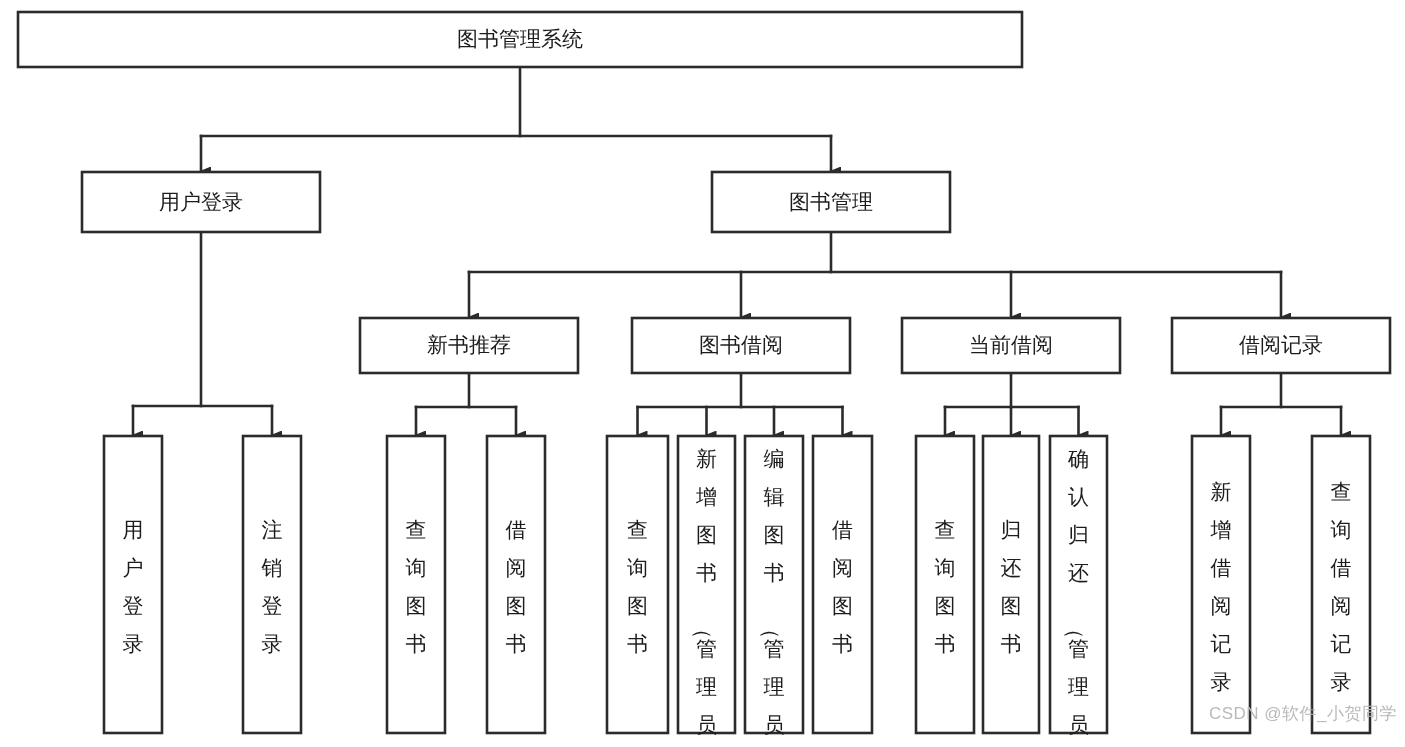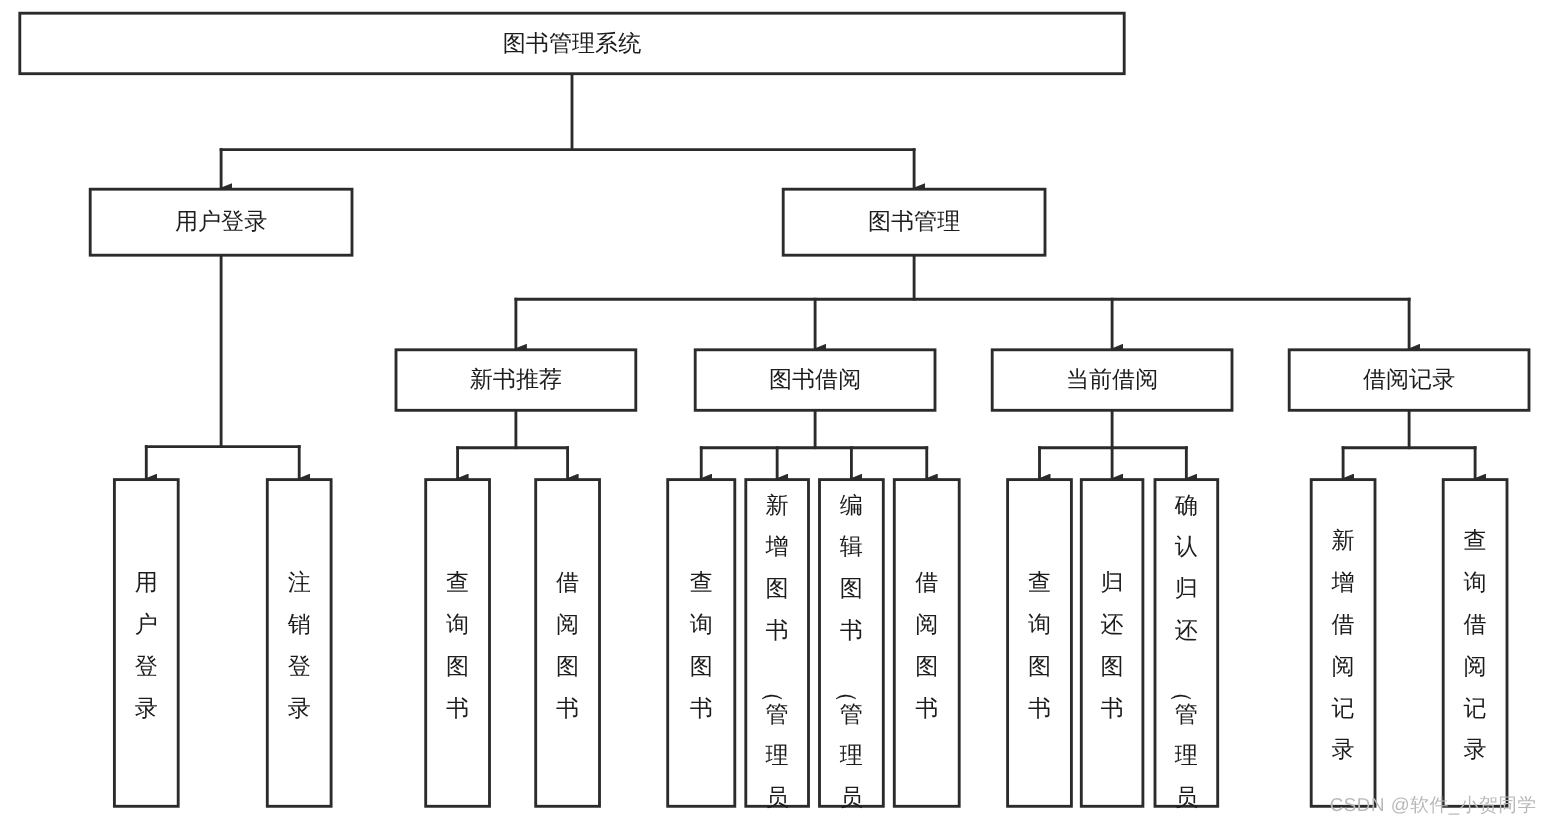--- a/index.html
+++ b/index.html
@@ -47,21 +47,21 @@
   }
   .node-label-v {
     font-family: "Liberation Sans", "DejaVu Sans", sans-serif;
     font-size: 21px;
     fill: #1c1c1c;
     text-anchor: middle;
   }
   .watermark {
     position: absolute;
     right: 8px;
-    bottom: 4px;
+    bottom: 22px;
     font-family: "Liberation Sans", "DejaVu Sans", sans-serif;
     font-size: 17px;
     color: #b9b9b9;
     white-space: nowrap;
     letter-spacing: 0.5px;
   }
 </style>
 </head>
 <body>
 

